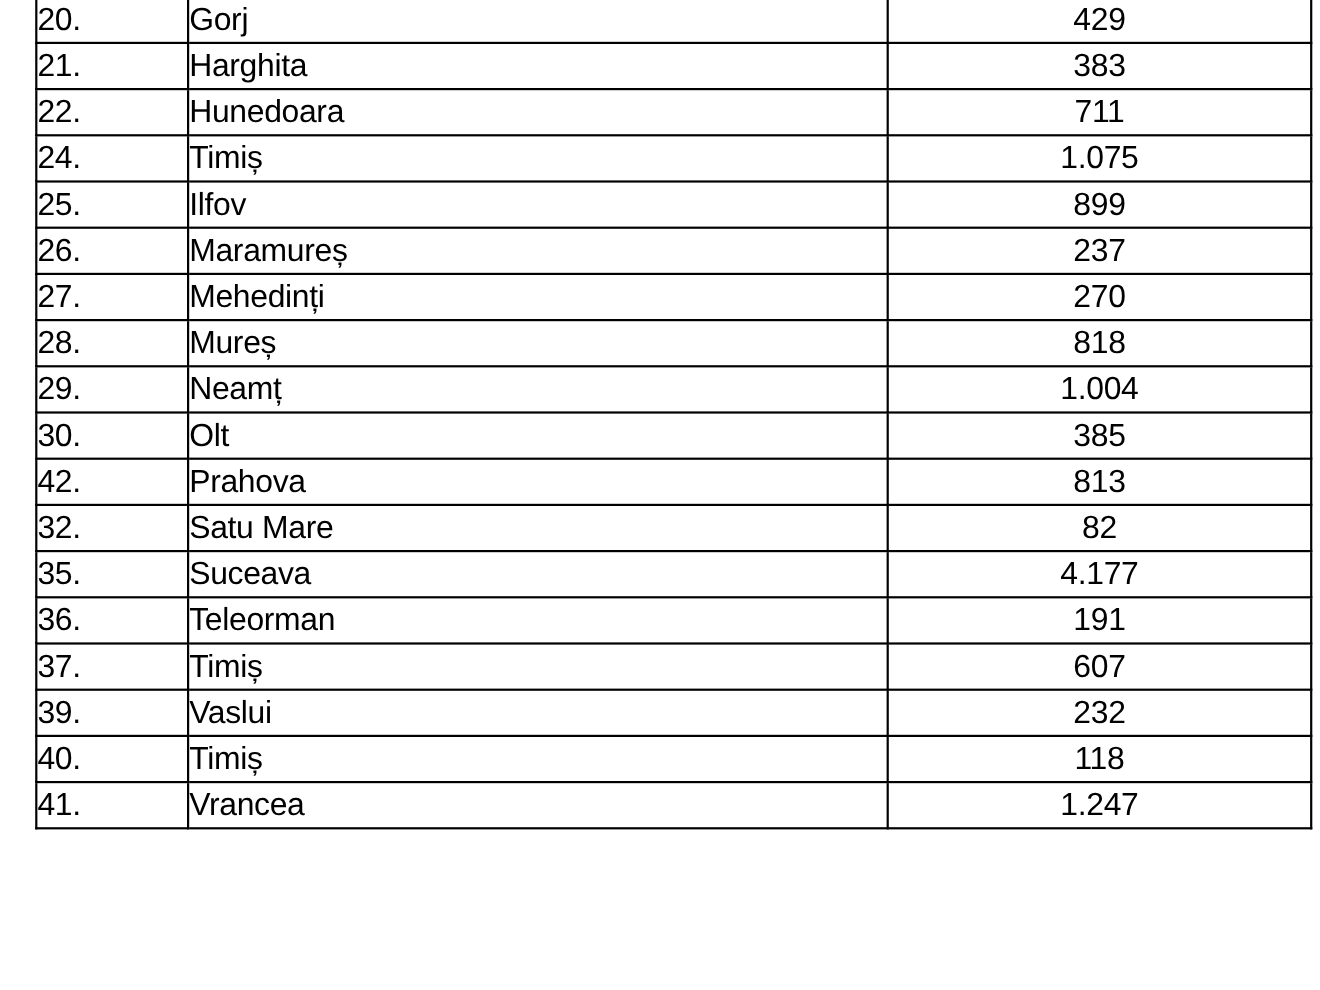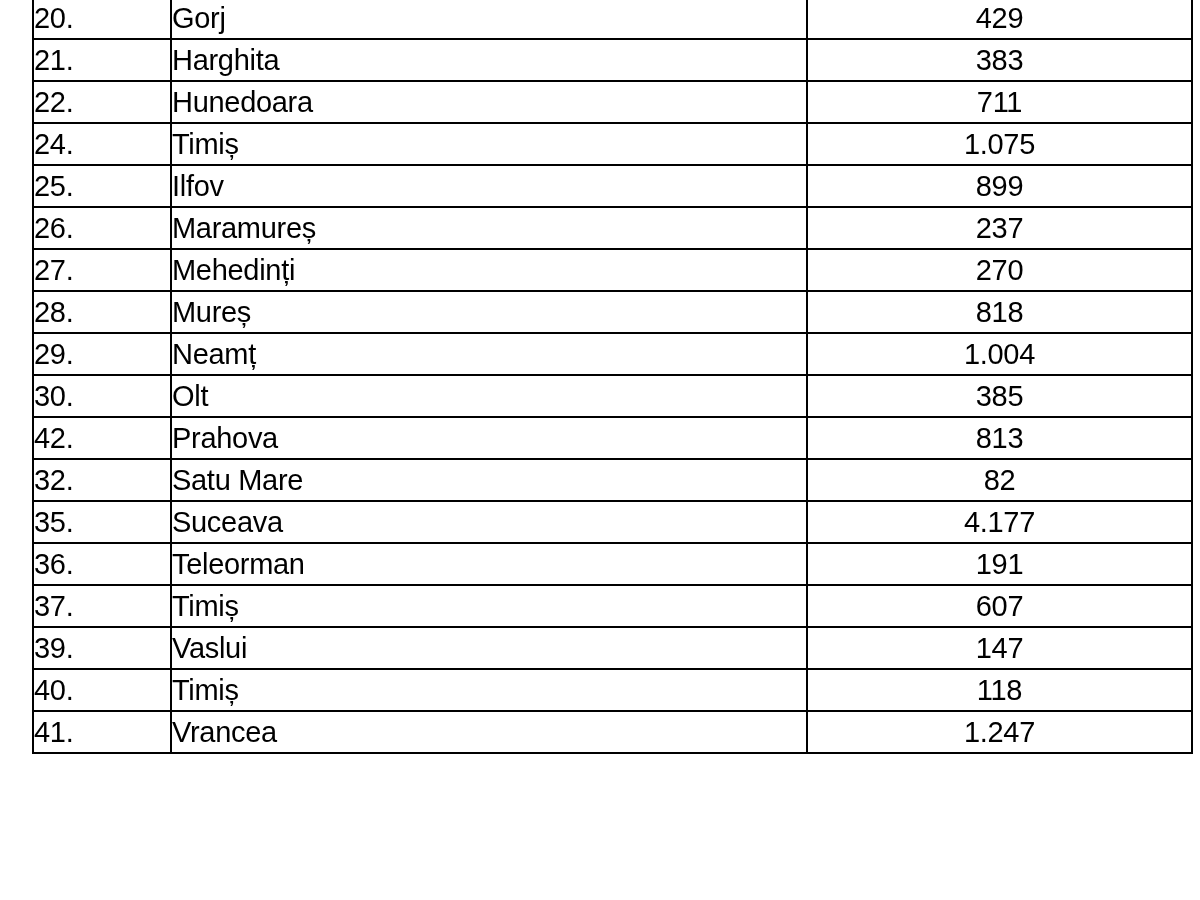--- a/index.html
+++ b/index.html
@@ -135,21 +135,21 @@
           <td class="col-value">191</td>
         </tr>
         <tr>
           <td class="col-index">37.</td>
           <td class="col-county">Timiș</td>
           <td class="col-value">607</td>
         </tr>
         <tr>
           <td class="col-index">39.</td>
           <td class="col-county">Vaslui</td>
-          <td class="col-value">147</td>
+          <td class="col-value">232</td>
         </tr>
         <tr>
           <td class="col-index">40.</td>
           <td class="col-county">Timiș</td>
           <td class="col-value">118</td>
         </tr>
         <tr>
           <td class="col-index">41.</td>
           <td class="col-county">Vrancea</td>
           <td class="col-value">1.247</td>

